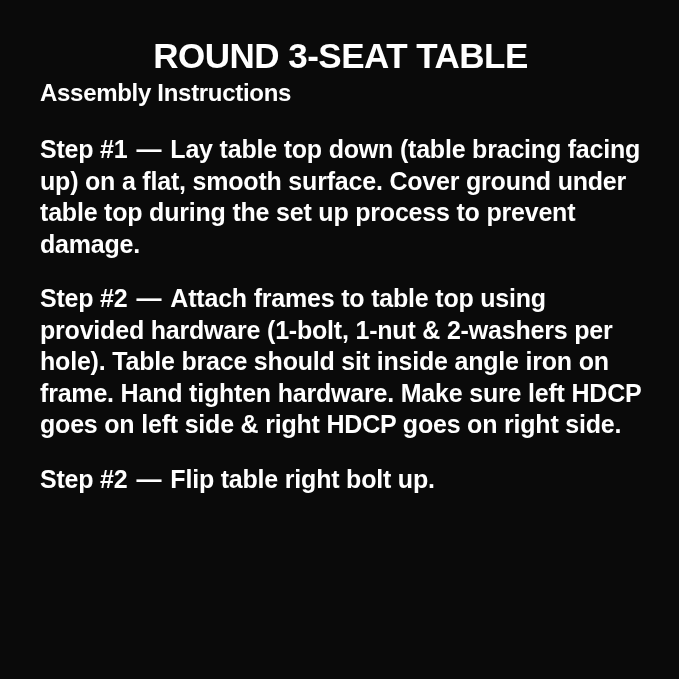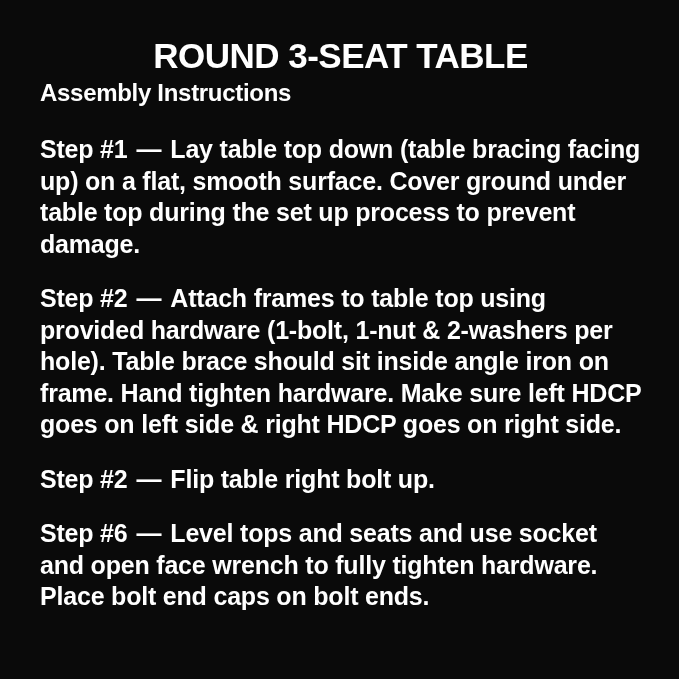--- a/index.html
+++ b/index.html
@@ -71,16 +71,15 @@
   <div class="steps">
 
     <p class="step"><span class="step-label">Step #1</span><span class="step-dash">—</span><span class="step-text">Lay table top down (table bracing facing up) on a flat, smooth surface. Cover ground under table top during the set up process to prevent damage.</span></p>
 
     <p class="step"><span class="step-label">Step #2</span><span class="step-dash">—</span><span class="step-text">Attach frames to table top using provided hardware (1-bolt, 1-nut &amp; 2-washers per hole). Table brace should sit inside angle iron on frame. Hand tighten hardware. Make sure left HDCP goes on left side &amp; right HDCP goes on right side.</span></p>
 
 
 
     <p class="step"><span class="step-label">Step #2</span><span class="step-dash">—</span><span class="step-text">Flip table right bolt up.</span></p>
 
-    <p class="step"><span class="step-label">Step #6</span><span class="step-dash">—</span><span class="step-text">Level tops and seats and use socket and open face wrench to fully tighten hardware. Place bolt end caps on bolt ends.</span></p>
 
   </div>
 </div>
 
 </body></html>

